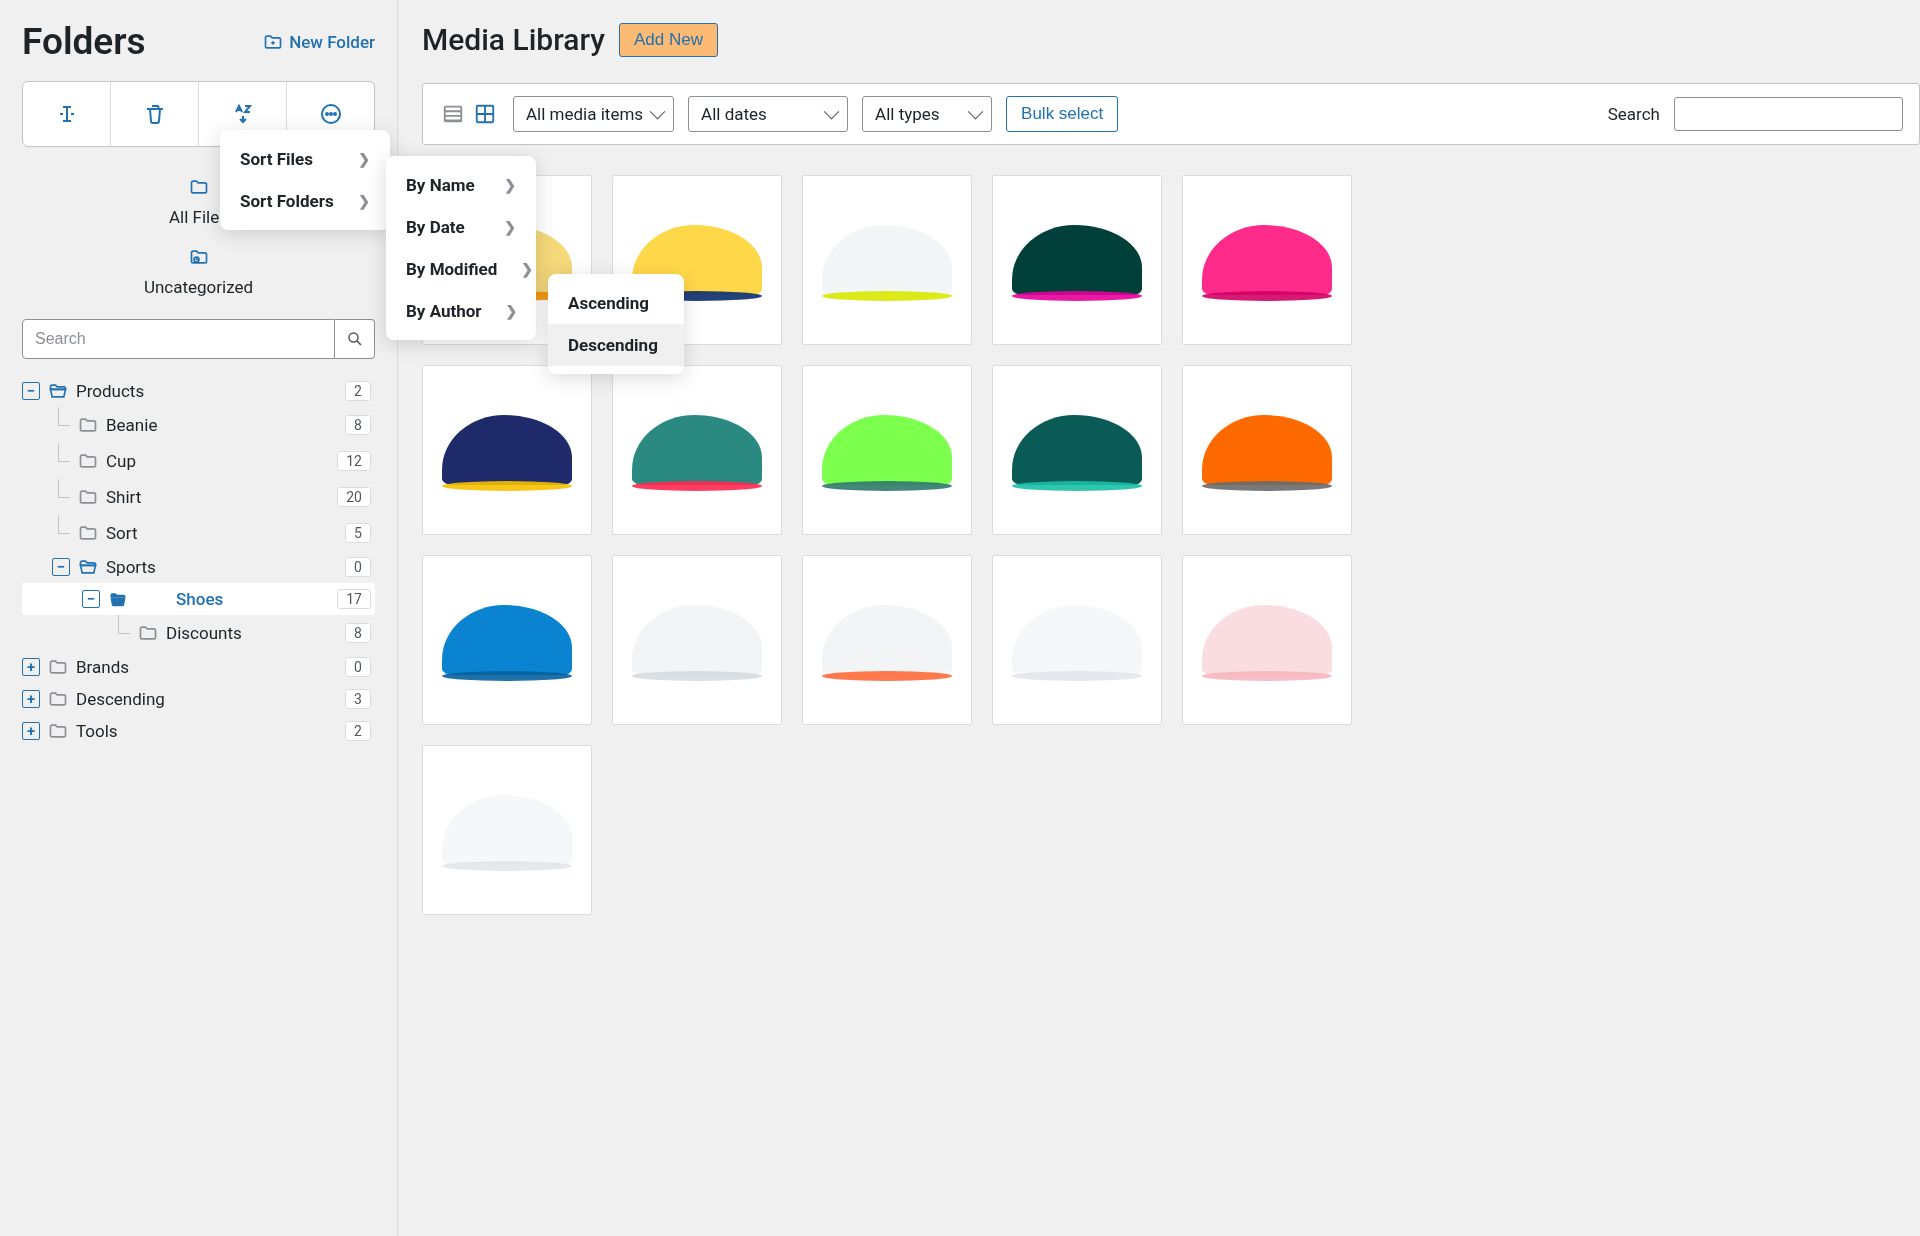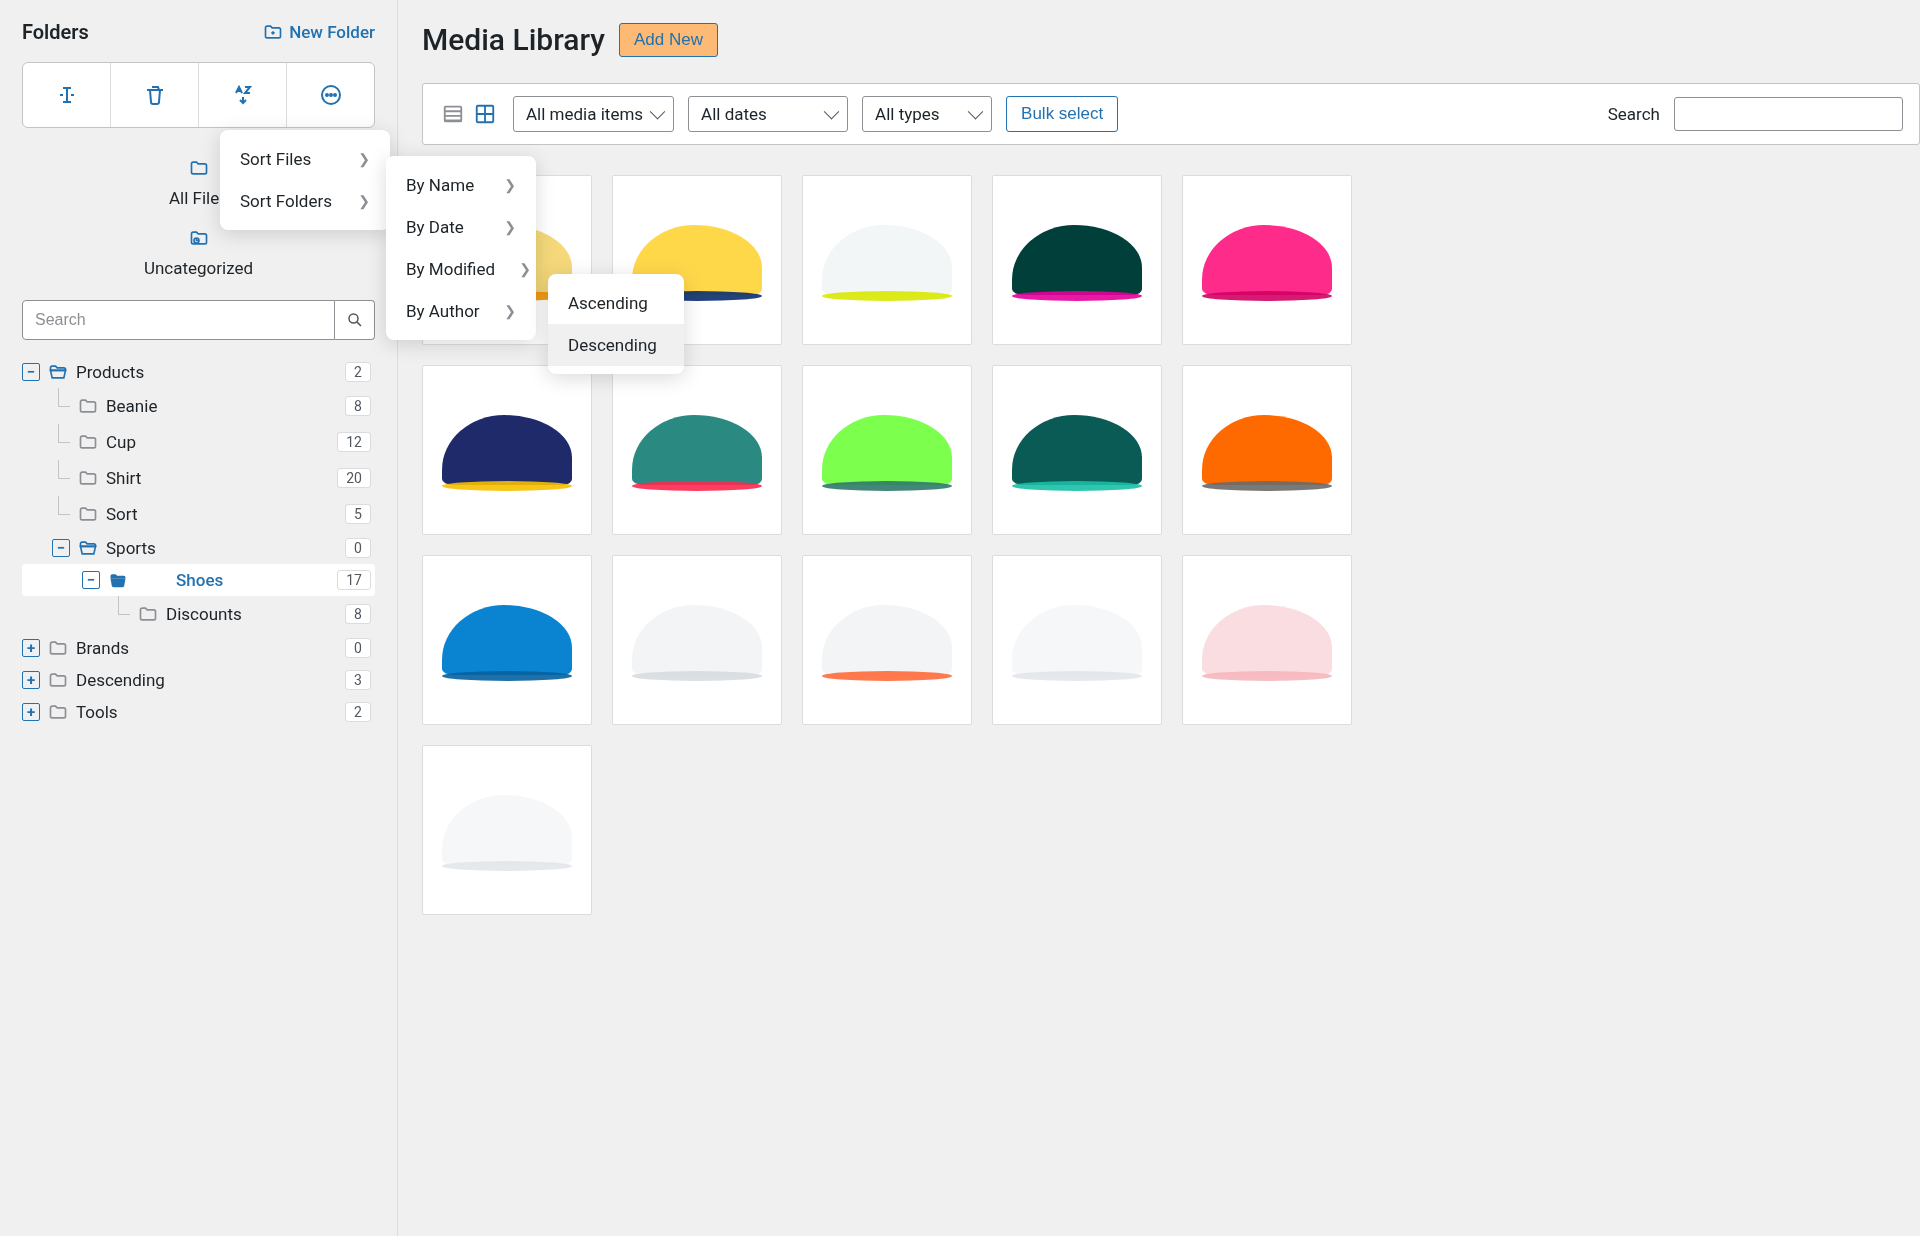--- a/index.html
+++ b/index.html
@@ -2,21 +2,21 @@
 <html><head>
 <meta charset="utf-8">
 <style>
 * { box-sizing: border-box; margin: 0; padding: 0; }
 body { font-family: -apple-system, BlinkMacSystemFont, "Segoe UI", Roboto, sans-serif; background: #f0f0f1; color: #1d2327; font-size: 14px; overflow: hidden; }
 .wrap { display: flex; height: 100vh; }
 
 
 .sidebar { width: 398px; background: #f0f0f1; border-right: 1px solid #dcdcde; padding: 20px 22px; display: flex; flex-direction: column; }
 .sidebar-header { display: flex; justify-content: space-between; align-items: center; margin-bottom: 18px; }
-.sidebar-title { font-size: 20px; font-weight: 600; color: #1d2327; }
+.sidebar-title { font-size: 37px; font-weight: 600; color: #1d2327; }
 .new-folder-btn { display: flex; align-items: center; gap: 6px; color: #2271b1; font-size: 17px; font-weight: 500; cursor: pointer; }
 .new-folder-btn svg { width: 20px; height: 20px; }
 
 .toolbar { display: flex; border: 1px solid #c3c4c7; border-radius: 6px; background: #fff; margin-bottom: 20px; position: relative; }
 .toolbar-btn { flex: 1; display: flex; align-items: center; justify-content: center; height: 64px; border-right: 1px solid #dcdcde; cursor: pointer; color: #2271b1; }
 .toolbar-btn:last-child { border-right: none; }
 .toolbar-btn svg { width: 24px; height: 24px; }
 
 .quick-links { margin-bottom: 12px; }
 .quick-link { display: flex; align-items: center; gap: 10px; padding: 10px 6px; font-size: 17px; color: #1d2327; cursor: pointer; flex-direction: column; }
@@ -62,21 +62,21 @@
 .search-label { font-size: 17px; color: #1d2327; }
 .filter-search-input { border: 1px solid #8c8f94; border-radius: 3px; padding: 7px 10px; font-size: 16px; min-width: 100px; }
 
 .media-grid { display: grid; grid-template-columns: repeat(5, 170px); gap: 20px; }
 .media-tile { width: 170px; height: 170px; background: #fff; border: 1px solid #dcdcde; border-radius: 2px; display: flex; align-items: center; justify-content: center; cursor: pointer; overflow: hidden; }
 .shoe { width: 130px; height: 70px; border-radius: 55% 60% 8% 10% / 90% 70% 10% 10%; position: relative; }
 .shoe::after { content: ""; position: absolute; bottom: -6px; left: 0; right: 0; height: 10px; border-radius: 50%; background: currentColor; opacity: .9; }
 
 
 .menu { position: absolute; background: #fff; border-radius: 8px; box-shadow: 0 4px 20px rgba(0,0,0,0.15); padding: 8px 0; z-index: 100; }
-.menu-item { display: flex; align-items: center; justify-content: space-between; padding: 11px 20px; font-size: 17px; cursor: pointer; white-space: nowrap; }
+.menu-item { display: flex; align-items: center; justify-content: space-between; padding: 11px 20px; font-size: 17px; cursor: pointer; white-space: nowrap; font-weight: bold; }
 .menu-item:hover, .menu-item.hover { background: #f0f0f1; }
 .menu-item .chev { color: #8c8f94; font-size: 14px; margin-left: 24px; }
 .menu-sort { top: 130px; left: 220px; width: 170px; }
 .menu-by { top: 156px; left: 386px; width: 150px; }
 .menu-order { top: 274px; left: 548px; width: 136px; }
 
 svg { display: block; }
 </style>
 </head>
 <body>

